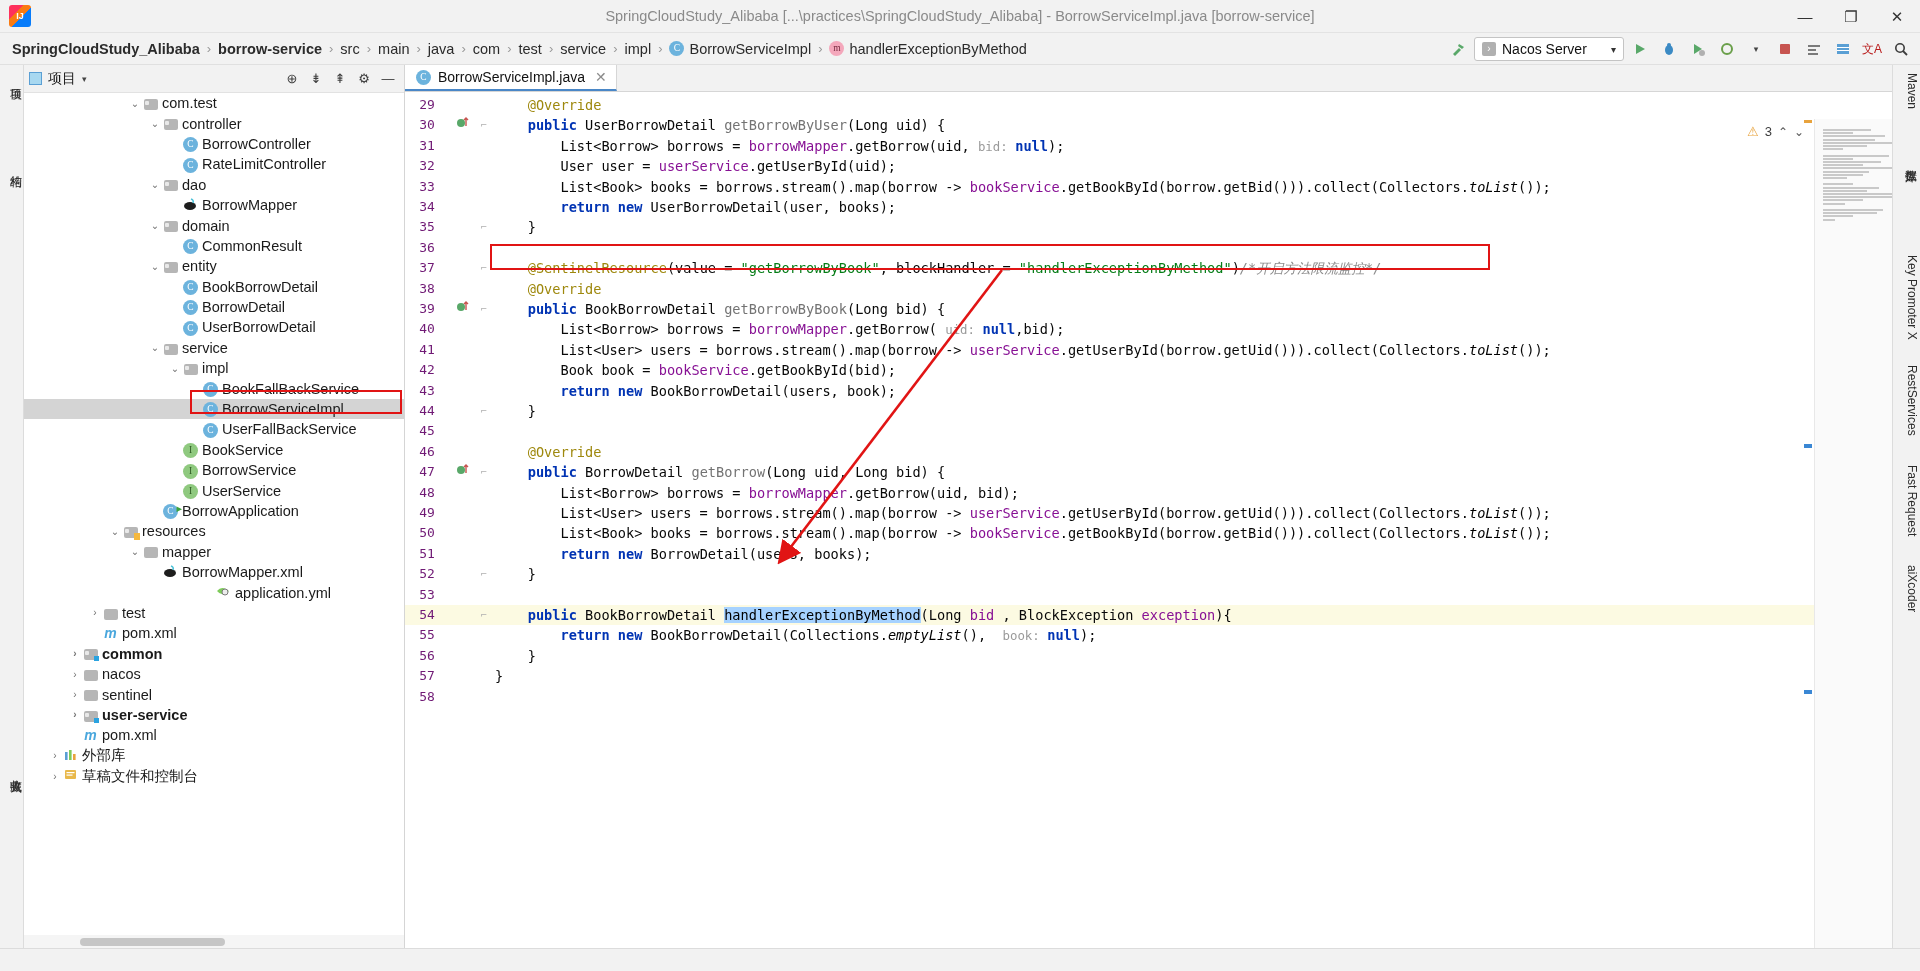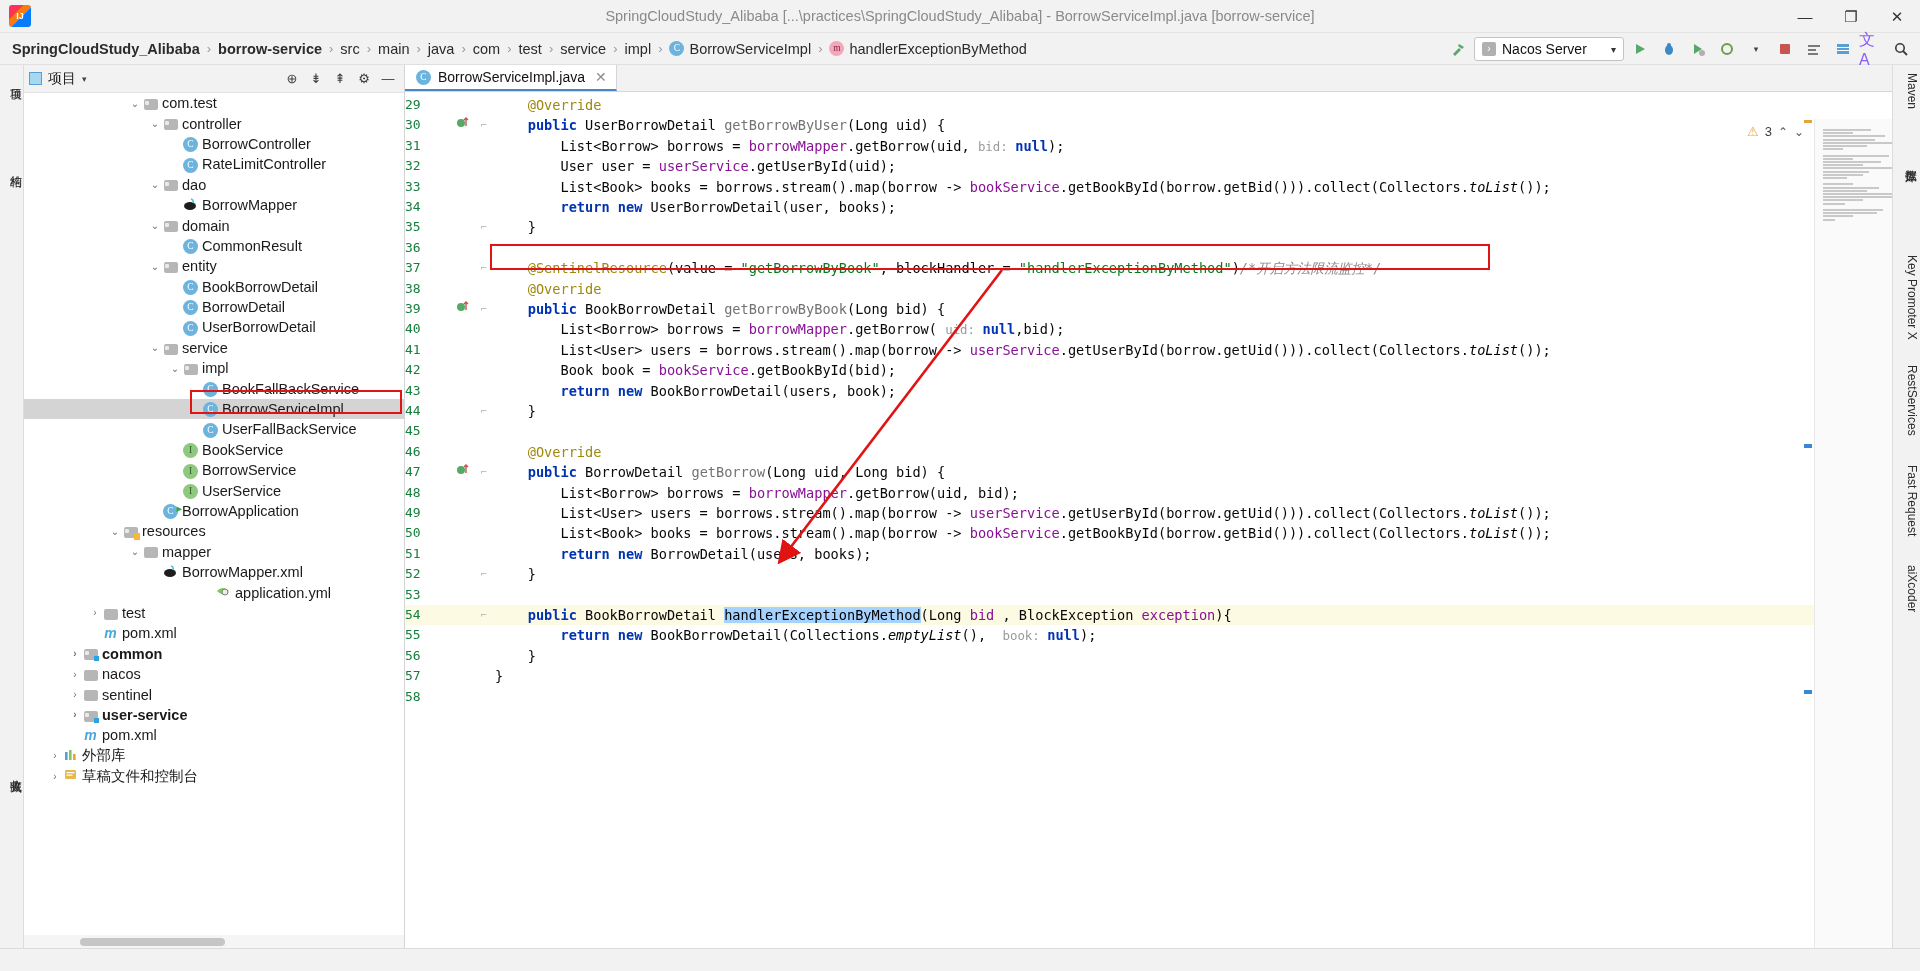--- a/index.html
+++ b/index.html
@@ -155,21 +155,21 @@
   }
   .tabx{ color:#8c8c8c; font-size:14px; margin-left:3px; }
 
   .codearea{ position:absolute; left:0; top:27px; right:0; bottom:0; background:#fff; overflow:hidden;}
   .code{
     position:absolute; left:0; top:0; right:0; bottom:0;
     font-family:"DejaVu Sans Mono", monospace; font-size:13.6px; line-height:20.4px;
     white-space:pre;
   }
   .ln{ position:absolute; height:20.4px; line-height:20.4px; left:0; right:0; }
-  .num{ position:absolute; left:0; width:44px; text-align:left; color:#15803d; font-size:13px;
+  .num{ position:absolute; left:0; width:44px; text-align:center; color:#701a75; font-size:13px;
      font-family:"DejaVu Sans Mono", monospace; }
   .gico{ position:absolute; left:50px; width:16px; text-align:center; font-size:11px; }
   .fold{ position:absolute; left:72px; width:14px; text-align:center; color:#a3a3a3; font-size:10px;}
   .txt{ position:absolute; left:90px; }
   .hl-line{ background:#fcfae2; }
 
   
   .kw{ color:#0033b3; font-weight:bold; }
   .str{ color:#067d17; }
   .ann{ color:#9e880d; }
@@ -318,21 +318,21 @@
           </svg>
       </div>
       <div class="tbtn">
         <svg width="16" height="16" viewBox="0 0 16 16">
             <rect x="2" y="3" width="12" height="10" fill="#5a9fd4"></rect>
             <rect x="2" y="6" width="12" height="1" fill="#fff"></rect>
             <rect x="2" y="9" width="12" height="1" fill="#fff"></rect>
           </svg>
       </div>
       <div class="tbtn">
-        <span style="font-size:16px;color:#8b5cf6">文A</span>
+        <span style="font-size:12px;color:#b91c1c">文A</span>
       </div>
       <div class="tbtn">
         <svg width="16" height="16" viewBox="0 0 16 16">
             <circle cx="7" cy="7" r="4.2" fill="none" stroke="#3c3c3c" stroke-width="1.6"></circle>
             <line x1="10" y1="10" x2="14" y2="14" stroke="#3c3c3c" stroke-width="1.8"></line>
           </svg>
       </div>
     </div>
   </div>
 

